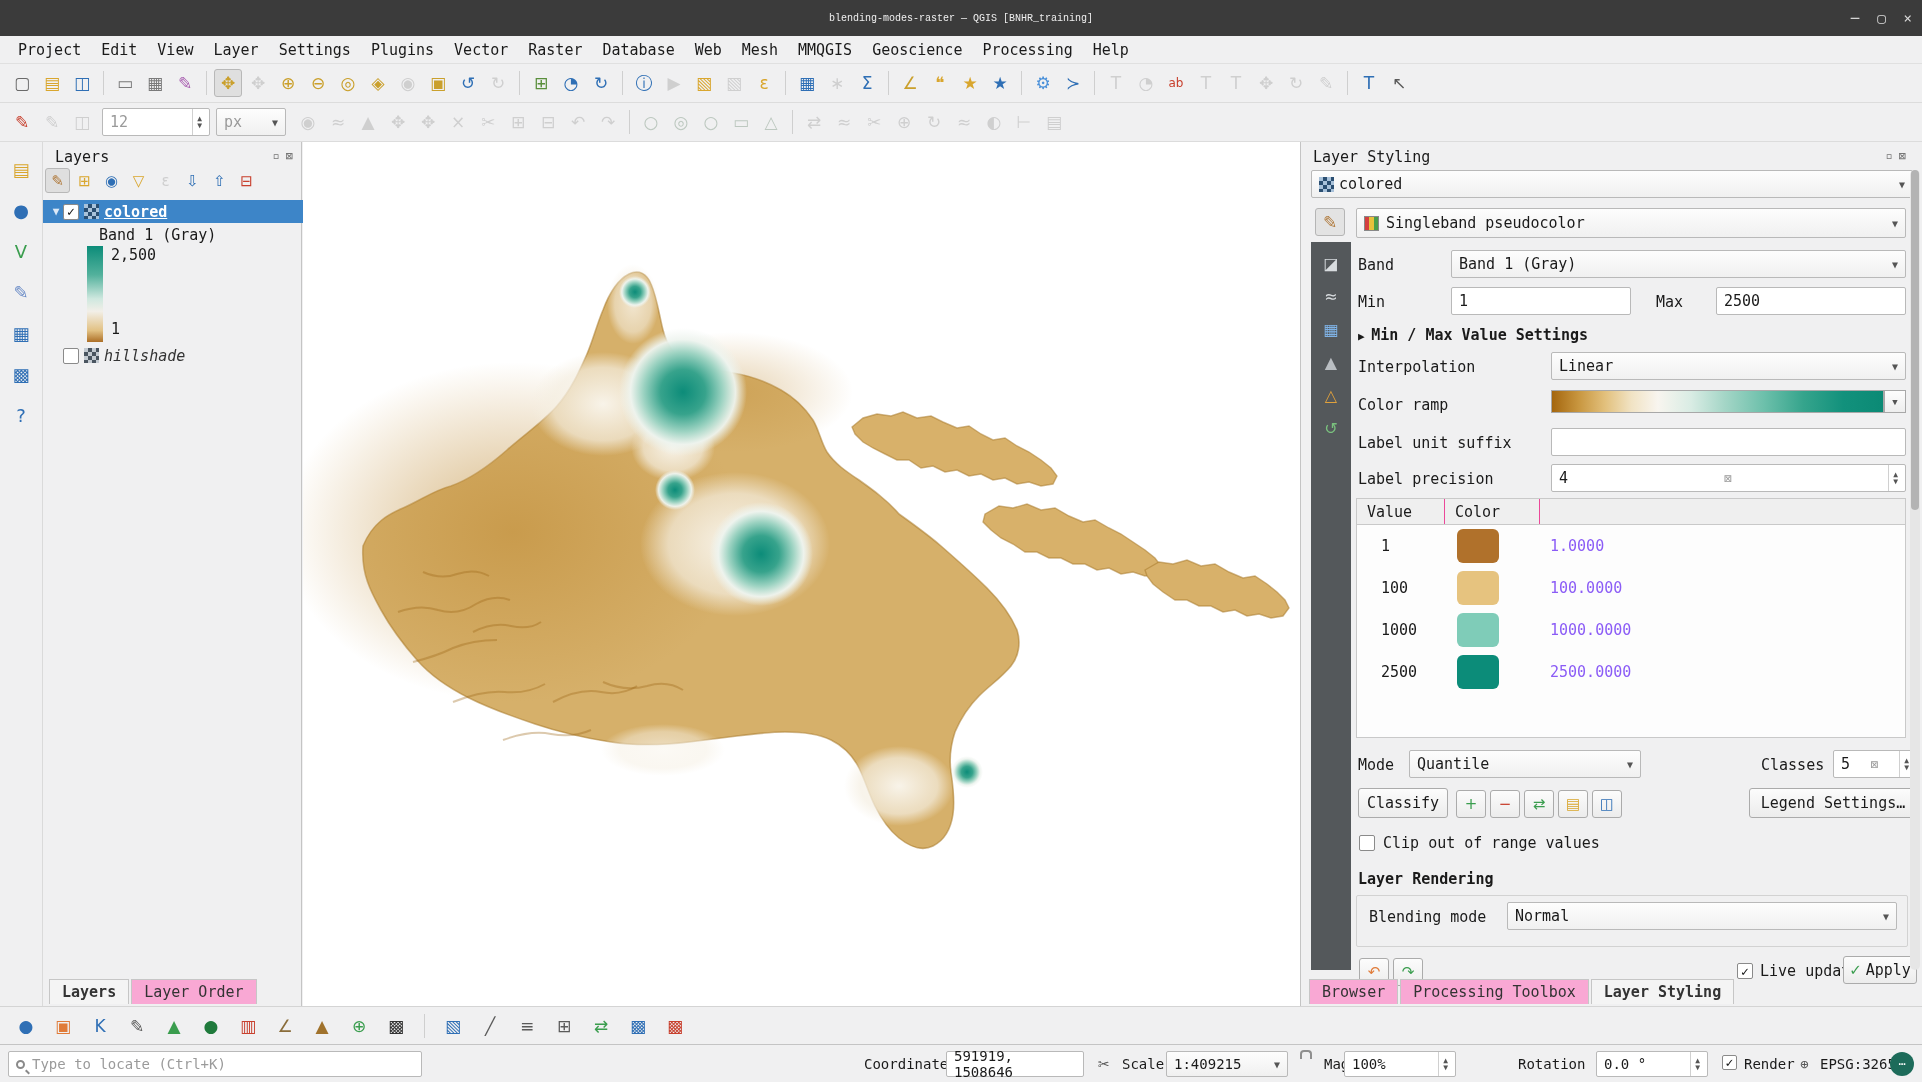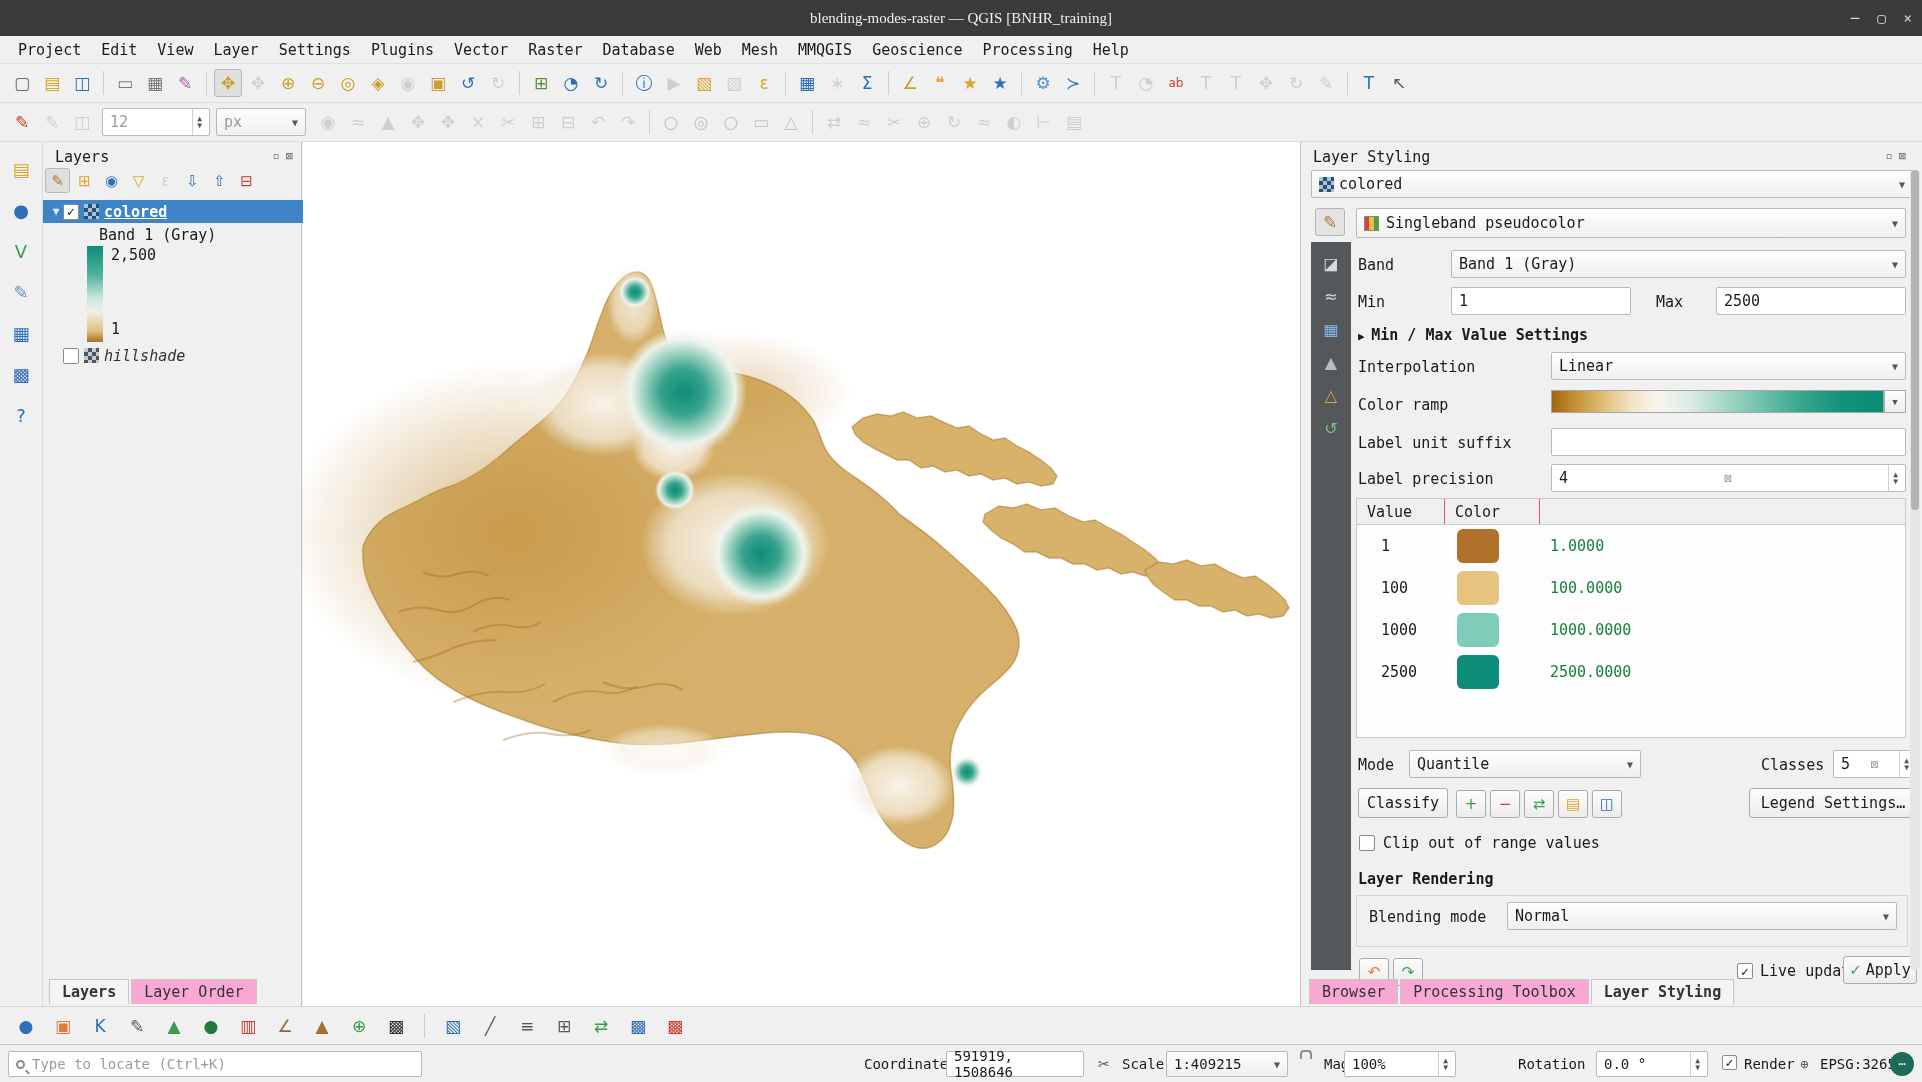--- a/index.html
+++ b/index.html
@@ -1,20 +1,20 @@
 <!DOCTYPE html>
 <html><head>
 <meta charset="utf-8">
 <style>
 *{margin:0;padding:0;box-sizing:border-box}
 html,body{width:1922px;height:1082px;overflow:hidden}
 body{font-family:"DejaVu Sans Mono",monospace;background:#f0f0f1;color:#1a1a1a;position:relative}
 
 #titlebar{position:absolute;left:0;top:0;width:1922px;height:36px;background:#3b3b3b;display:flex;align-items:center;justify-content:center}
-#titlebar .title{color:#efefef;font-family:Liberation Serif, serif;font-size:15px}
+#titlebar .title{color:#efefef;font-family:Liberation Mono, monospace;font-size:10px}
 .win-ctrls{position:absolute;right:10px;top:0;height:36px;display:flex;align-items:center;gap:18px;color:#dcdcdc;font-size:14px}
 
 #menubar{position:absolute;left:0;top:36px;width:1922px;height:28px;background:#f0f0f1;display:flex;align-items:center;padding-left:8px;border-bottom:1px solid #e0e0e0}
 .menu-item{padding:0 10px;font-size:15px;line-height:26px}
 
 .toolbar{position:absolute;left:0;width:1922px;display:flex;align-items:center;padding-left:8px;gap:2px;background:#f0f0f1;border-bottom:1px solid #dcdcdc}
 #tb1{top:64px;height:39px}
 #tb2{top:103px;height:39px}
 .tbi{width:28px;height:28px;display:flex;align-items:center;justify-content:center;font-family:"DejaVu Sans",sans-serif;font-size:17px;border-radius:3px;flex:0 0 auto}
 .tbi.small{font-size:12px}
@@ -61,21 +61,21 @@
 .rampbar{position:absolute;left:250px;top:248px;width:333px;height:23px;border:1px solid #a8a8a8;background:linear-gradient(90deg,#a4660e,#c8963f 8%,#e2c07c 16%,#f1e3c4 24%,#f8f5ef 32%,#d9ece4 42%,#a5d6c7 52%,#6dc0ab 64%,#35a48c 76%,#12917c 88%,#0b8a75 100%)}
 .rampbtn{position:absolute;left:583px;top:248px;width:22px;height:23px;border:1px solid #a8a8a8;background:linear-gradient(#fdfdfd,#eee);display:flex;align-items:center;justify-content:center;font-size:9px;color:#555}
 #value-table{position:absolute;left:55px;top:356px;width:550px;height:240px;background:#fdfdfd;border:1px solid #c9c9c9}
 #table-head{display:flex;background:#efefef;border-bottom:1px solid #c9c9c9;height:26px;align-items:center}
 #table-head .th{padding-left:10px;border-right:1px solid #ec4899;height:100%;display:flex;align-items:center}
 .th.c1,.td.c1{width:88px}.th.c2,.td.c2{width:95px}.th.c3,.td.c3{flex:1;border-right:none}
 .vrow{display:flex;align-items:center;height:42px}
 .vrow .td{padding-left:10px}
 .vrow .td.c1{padding-left:24px}
 .swatch{width:42px;height:34px;border-radius:6px;margin-left:12px}
-.td.c3{color:#15803d}
+.td.c3{color:#8b5cf6}
 .btn{display:inline-flex;align-items:center;justify-content:center;background:linear-gradient(#fcfcfc,#ececec);border:1px solid #ababab;border-radius:3px;font-size:15px}
 .mini{width:30px;height:28px;font-family:"DejaVu Sans",sans-serif;font-size:15px}
 .groupbox{position:absolute;left:55px;top:753px;width:552px;height:52px;border:1px solid #d2d2d2;border-radius:2px}
 #scrollbar{position:absolute;right:2px;top:28px;width:10px;height:800px;background:#e6e6e6;border-radius:5px}
 #scrollbar .handle{position:absolute;left:1px;top:0;width:8px;height:340px;background:#b3b3b3;border-radius:4px}
 
 #pluginbar{position:absolute;left:0;top:1006px;width:1922px;height:38px;background:#f0f0f1;border-top:1px solid #d4d4d4;display:flex;align-items:center;padding-left:12px;gap:9px}
 
 #statusbar{position:absolute;left:0;top:1044px;width:1922px;height:38px;background:#f0f0f1;border-top:1px solid #c4c4c4;font-size:14px}
 #statusbar .sb-label{position:absolute;top:11px}
@@ -177,21 +177,21 @@
       <span class="tbi dis" style="color: rgb(154, 154, 154);">✎</span>
       <span class="tbi dis" style="color: rgb(154, 154, 154);">◫</span>
     </span>
   <span class="spinbox" style="width:108px;height:28px;margin:0 4px;color:#9a9a9a">
     <span>12</span>
     <span class="spin-arrows">
         <span>▲</span>
         <span>▼</span>
       </span>
   </span>
-  <span class="combo" style="width:90px;height:28px;margin-right:6px;color:#9a9a9a">
+  <span class="combo" style="width:70px;height:28px;margin-right:6px;color:#9a9a9a">
     <span>px</span>
     <span class="car">▼</span>
   </span>
   <span style="display:flex;gap:2px;align-items:center">
       <span class="tbi dis" style="color: rgb(154, 154, 154);">◉</span>
       <span class="tbi dis" style="color: rgb(154, 154, 154);">≈</span>
       <span class="tbi dis" style="color: rgb(154, 154, 154);">▲</span>
       <span class="tbi dis" style="color: rgb(154, 154, 154);">✥</span>
       <span class="tbi dis" style="color: rgb(154, 154, 154);">✥</span>
       <span class="tbi dis" style="color: rgb(154, 154, 154);">×</span>

